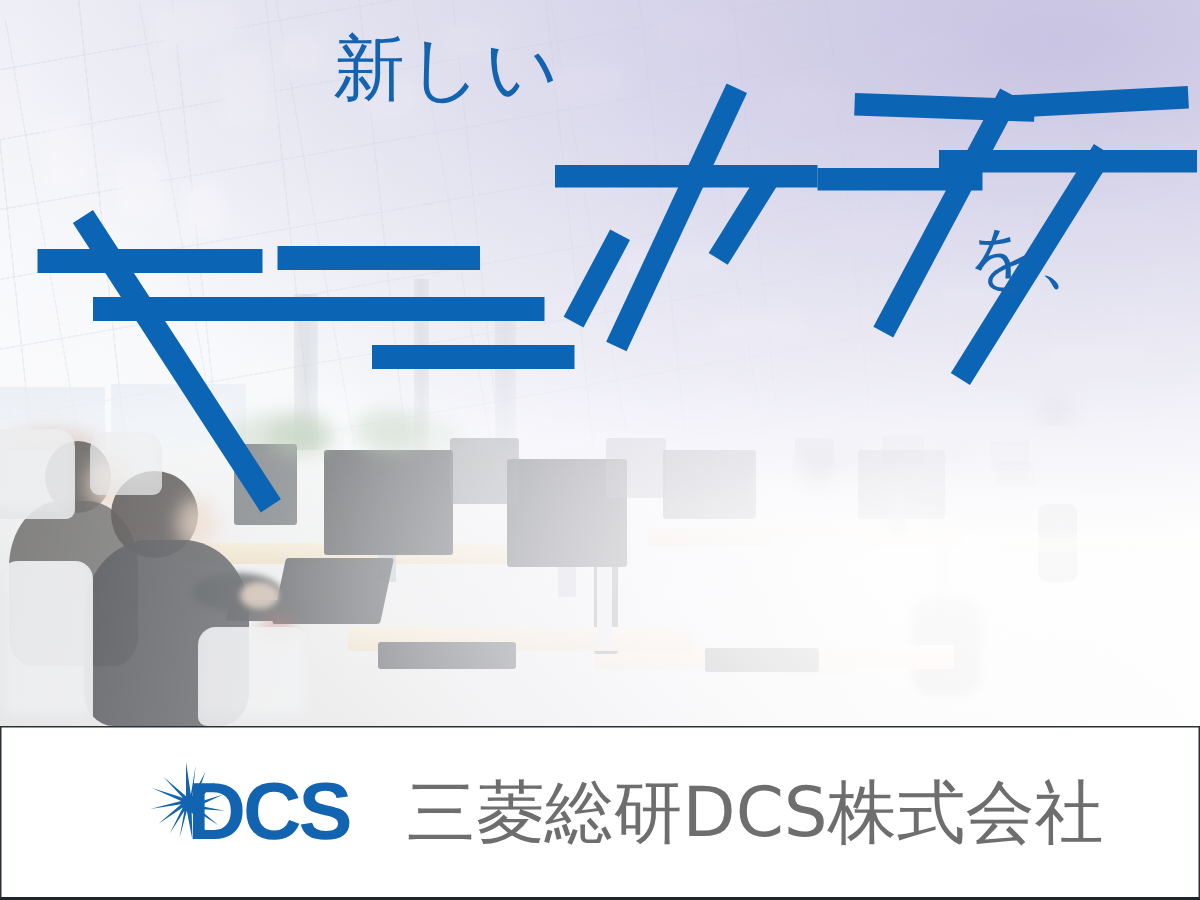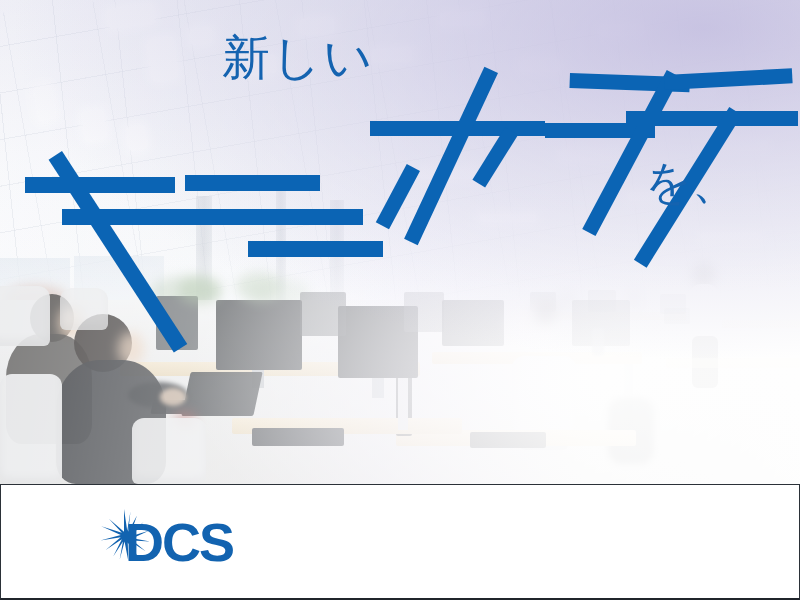--- a/index.html
+++ b/index.html
@@ -66,21 +66,21 @@
             rgba(255,255,255,.95) 100%);}
   
   .tint{position:absolute;inset:0;
         background:
           radial-gradient(120% 95% at 88% 6%, rgba(176,168,214,.62) 0%, rgba(190,186,220,.34) 38%, rgba(255,255,255,0) 72%),
           linear-gradient(180deg, rgba(205,205,228,.30) 0%, rgba(222,224,238,.12) 34%, rgba(255,255,255,0) 60%);}
   .bloom{position:absolute;inset:0;
         background:radial-gradient(70% 60% at 72% 78%, rgba(255,255,255,.80) 0%, rgba(255,255,255,0) 70%);}
 
   
-  .type{position:absolute;left:0;top:11px;width:800px;height:484px;pointer-events:none;}
+  .type{position:absolute;left:0;top:0;width:800px;height:484px;pointer-events:none;}
   .bar{position:absolute;background:#0b64b4;}
   .slash{position:absolute;background:#0b64b4;transform-origin:0 0;}
 
   .script{position:absolute;color:#1463b0;font-weight:400;line-height:1;
           font-family:"DejaVu Sans","Liberation Sans",sans-serif;}
 
   
   .footer{position:absolute;left:0;top:484px;width:800px;height:116px;background:#ffffff;
           border-top:1px solid #2b3138;border-left:1px solid #2b3138;
           border-right:1px solid #2b3138;border-bottom:2px solid #20252b;
@@ -247,16 +247,17 @@
         <span class="star">
           <svg viewBox="0 0 100 100" width="54" height="54" aria-hidden="true">
             <g fill="#1263b0">
               <polygon points="50,2 56,42 62,6 58,44 74,14 62,48 86,26 64,52 96,42 66,56 98,62 66,60 90,80 62,62 76,92 57,64 58,98 51,62 42,96 48,62 30,90 46,58 16,78 44,54 6,60 44,50 8,34 46,46 22,20 50,44"></polygon>
             </g>
           </svg>
         </span>
         <span class="dcs-text">DCS</span>
       </div>
 
+      <div class="corp">三菱総研DCS株式会社</div>
     </div>
   </div>
 
 </div>
 
 </body></html>

